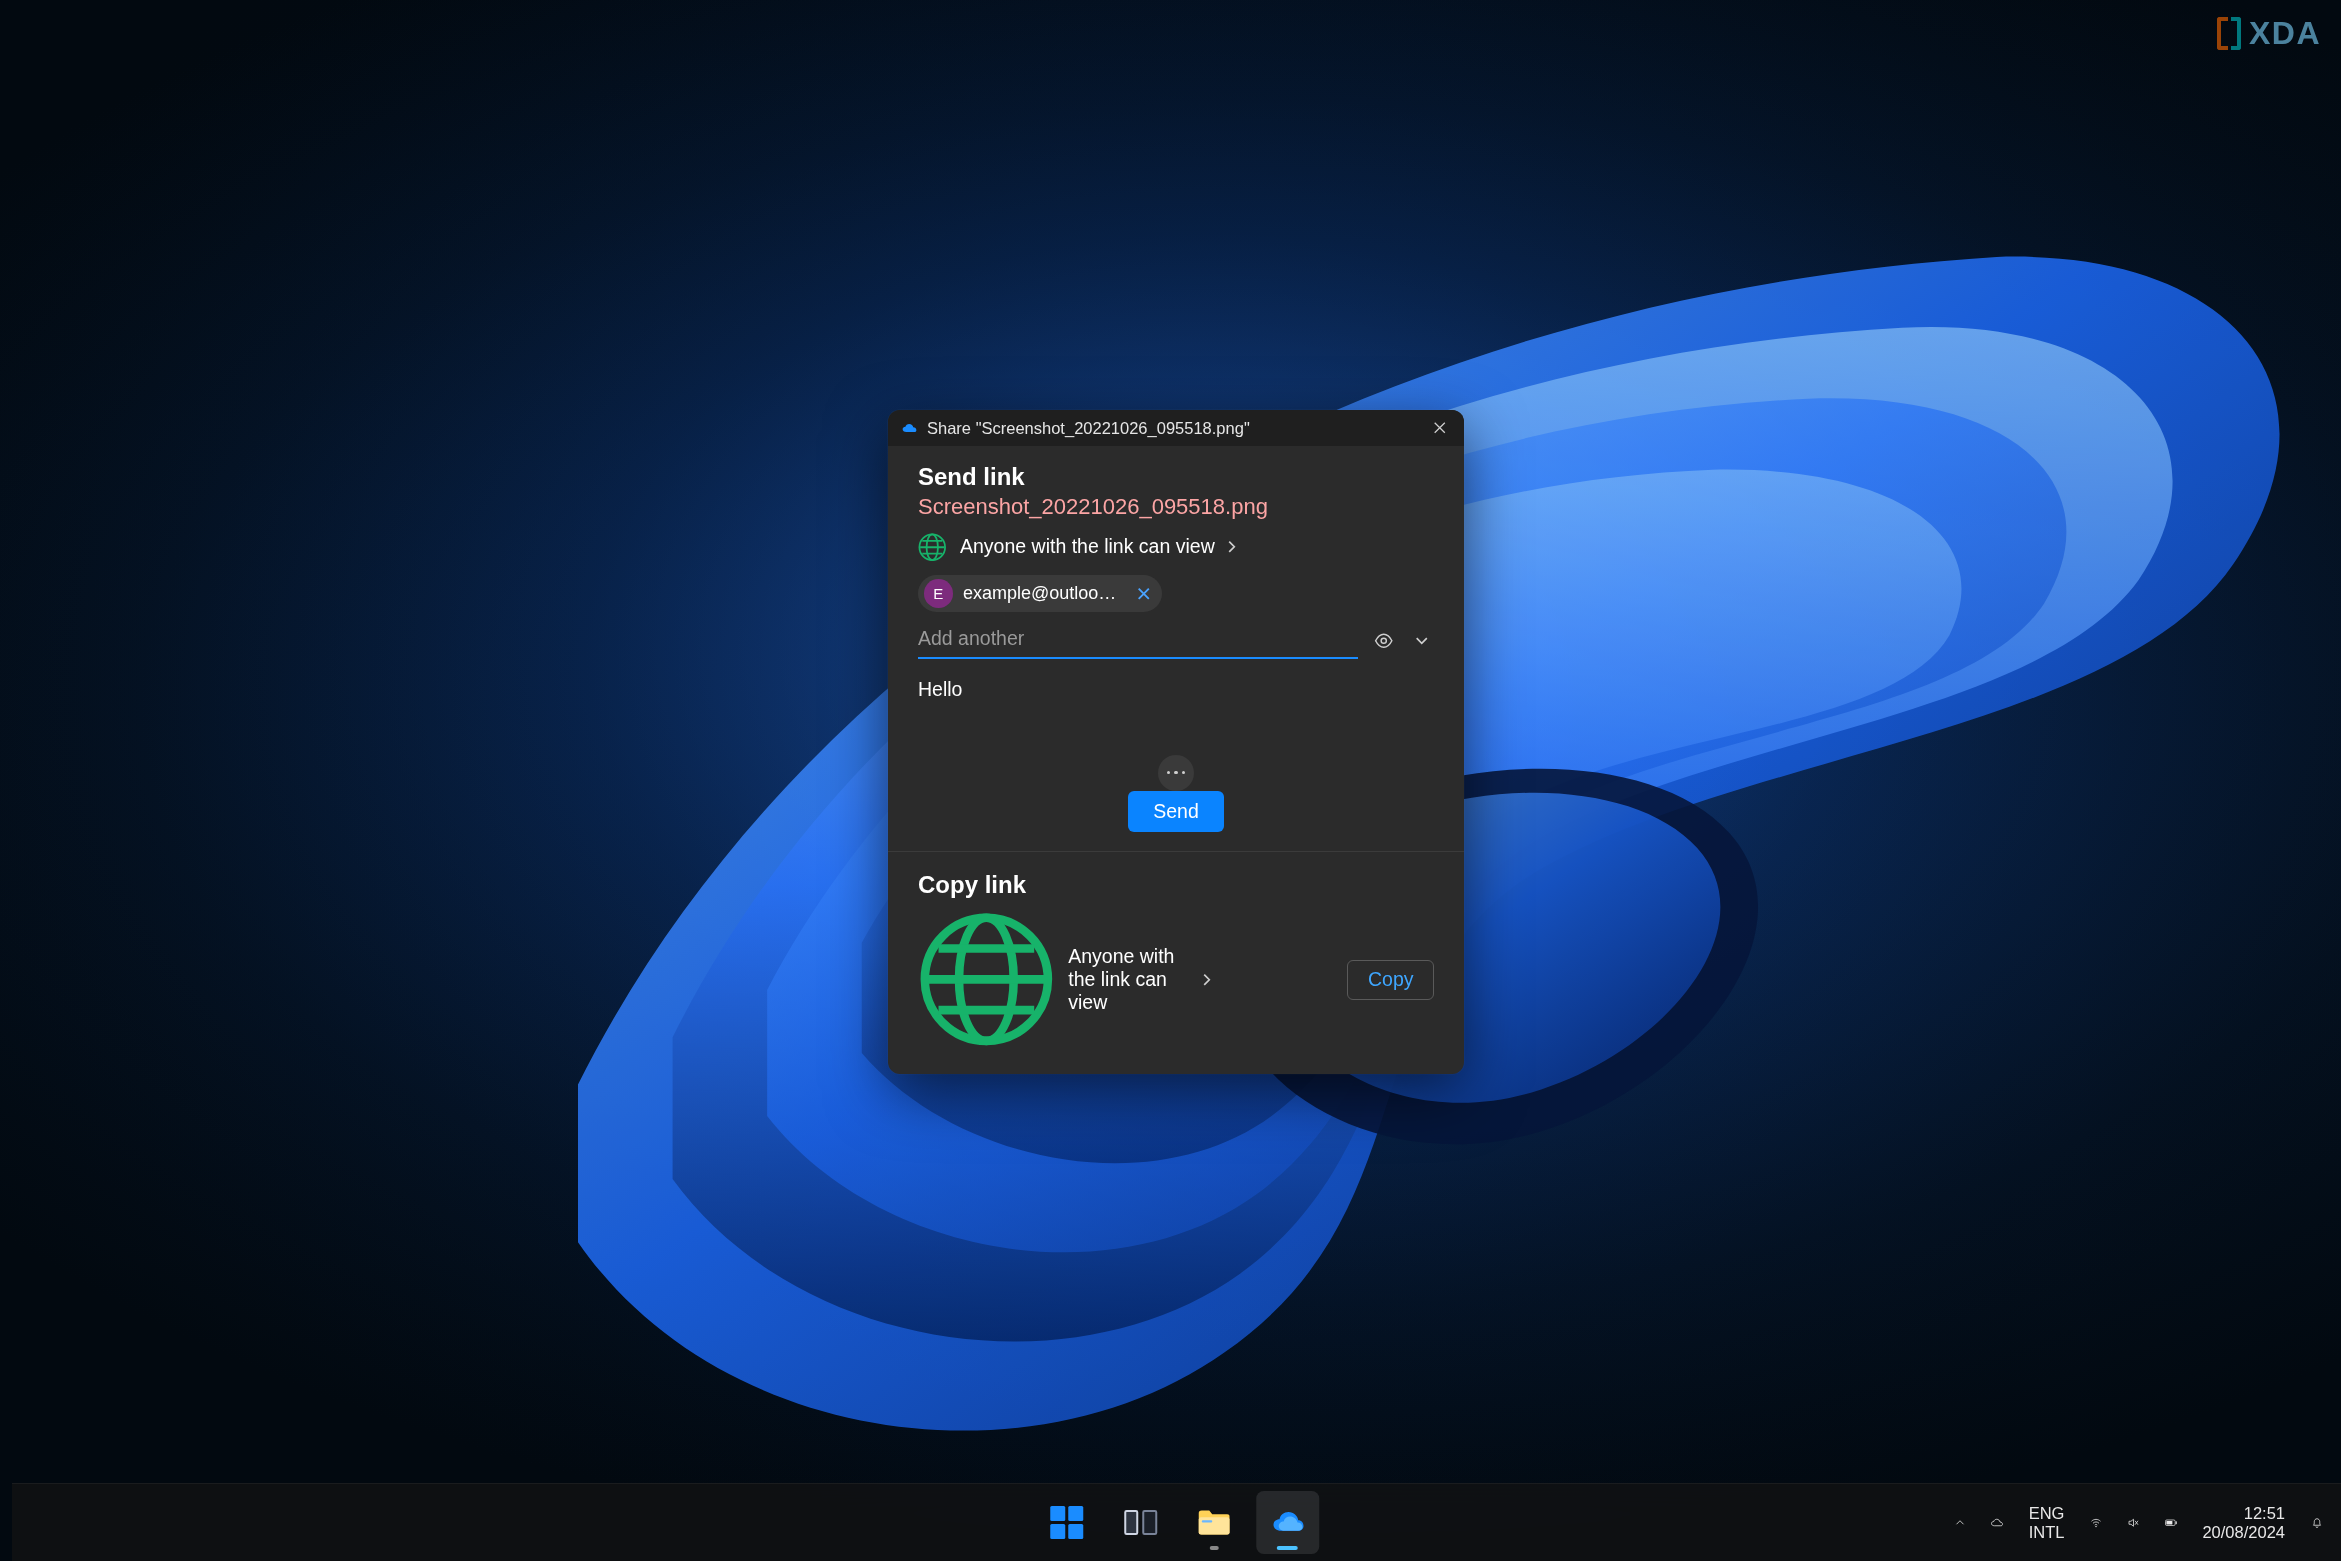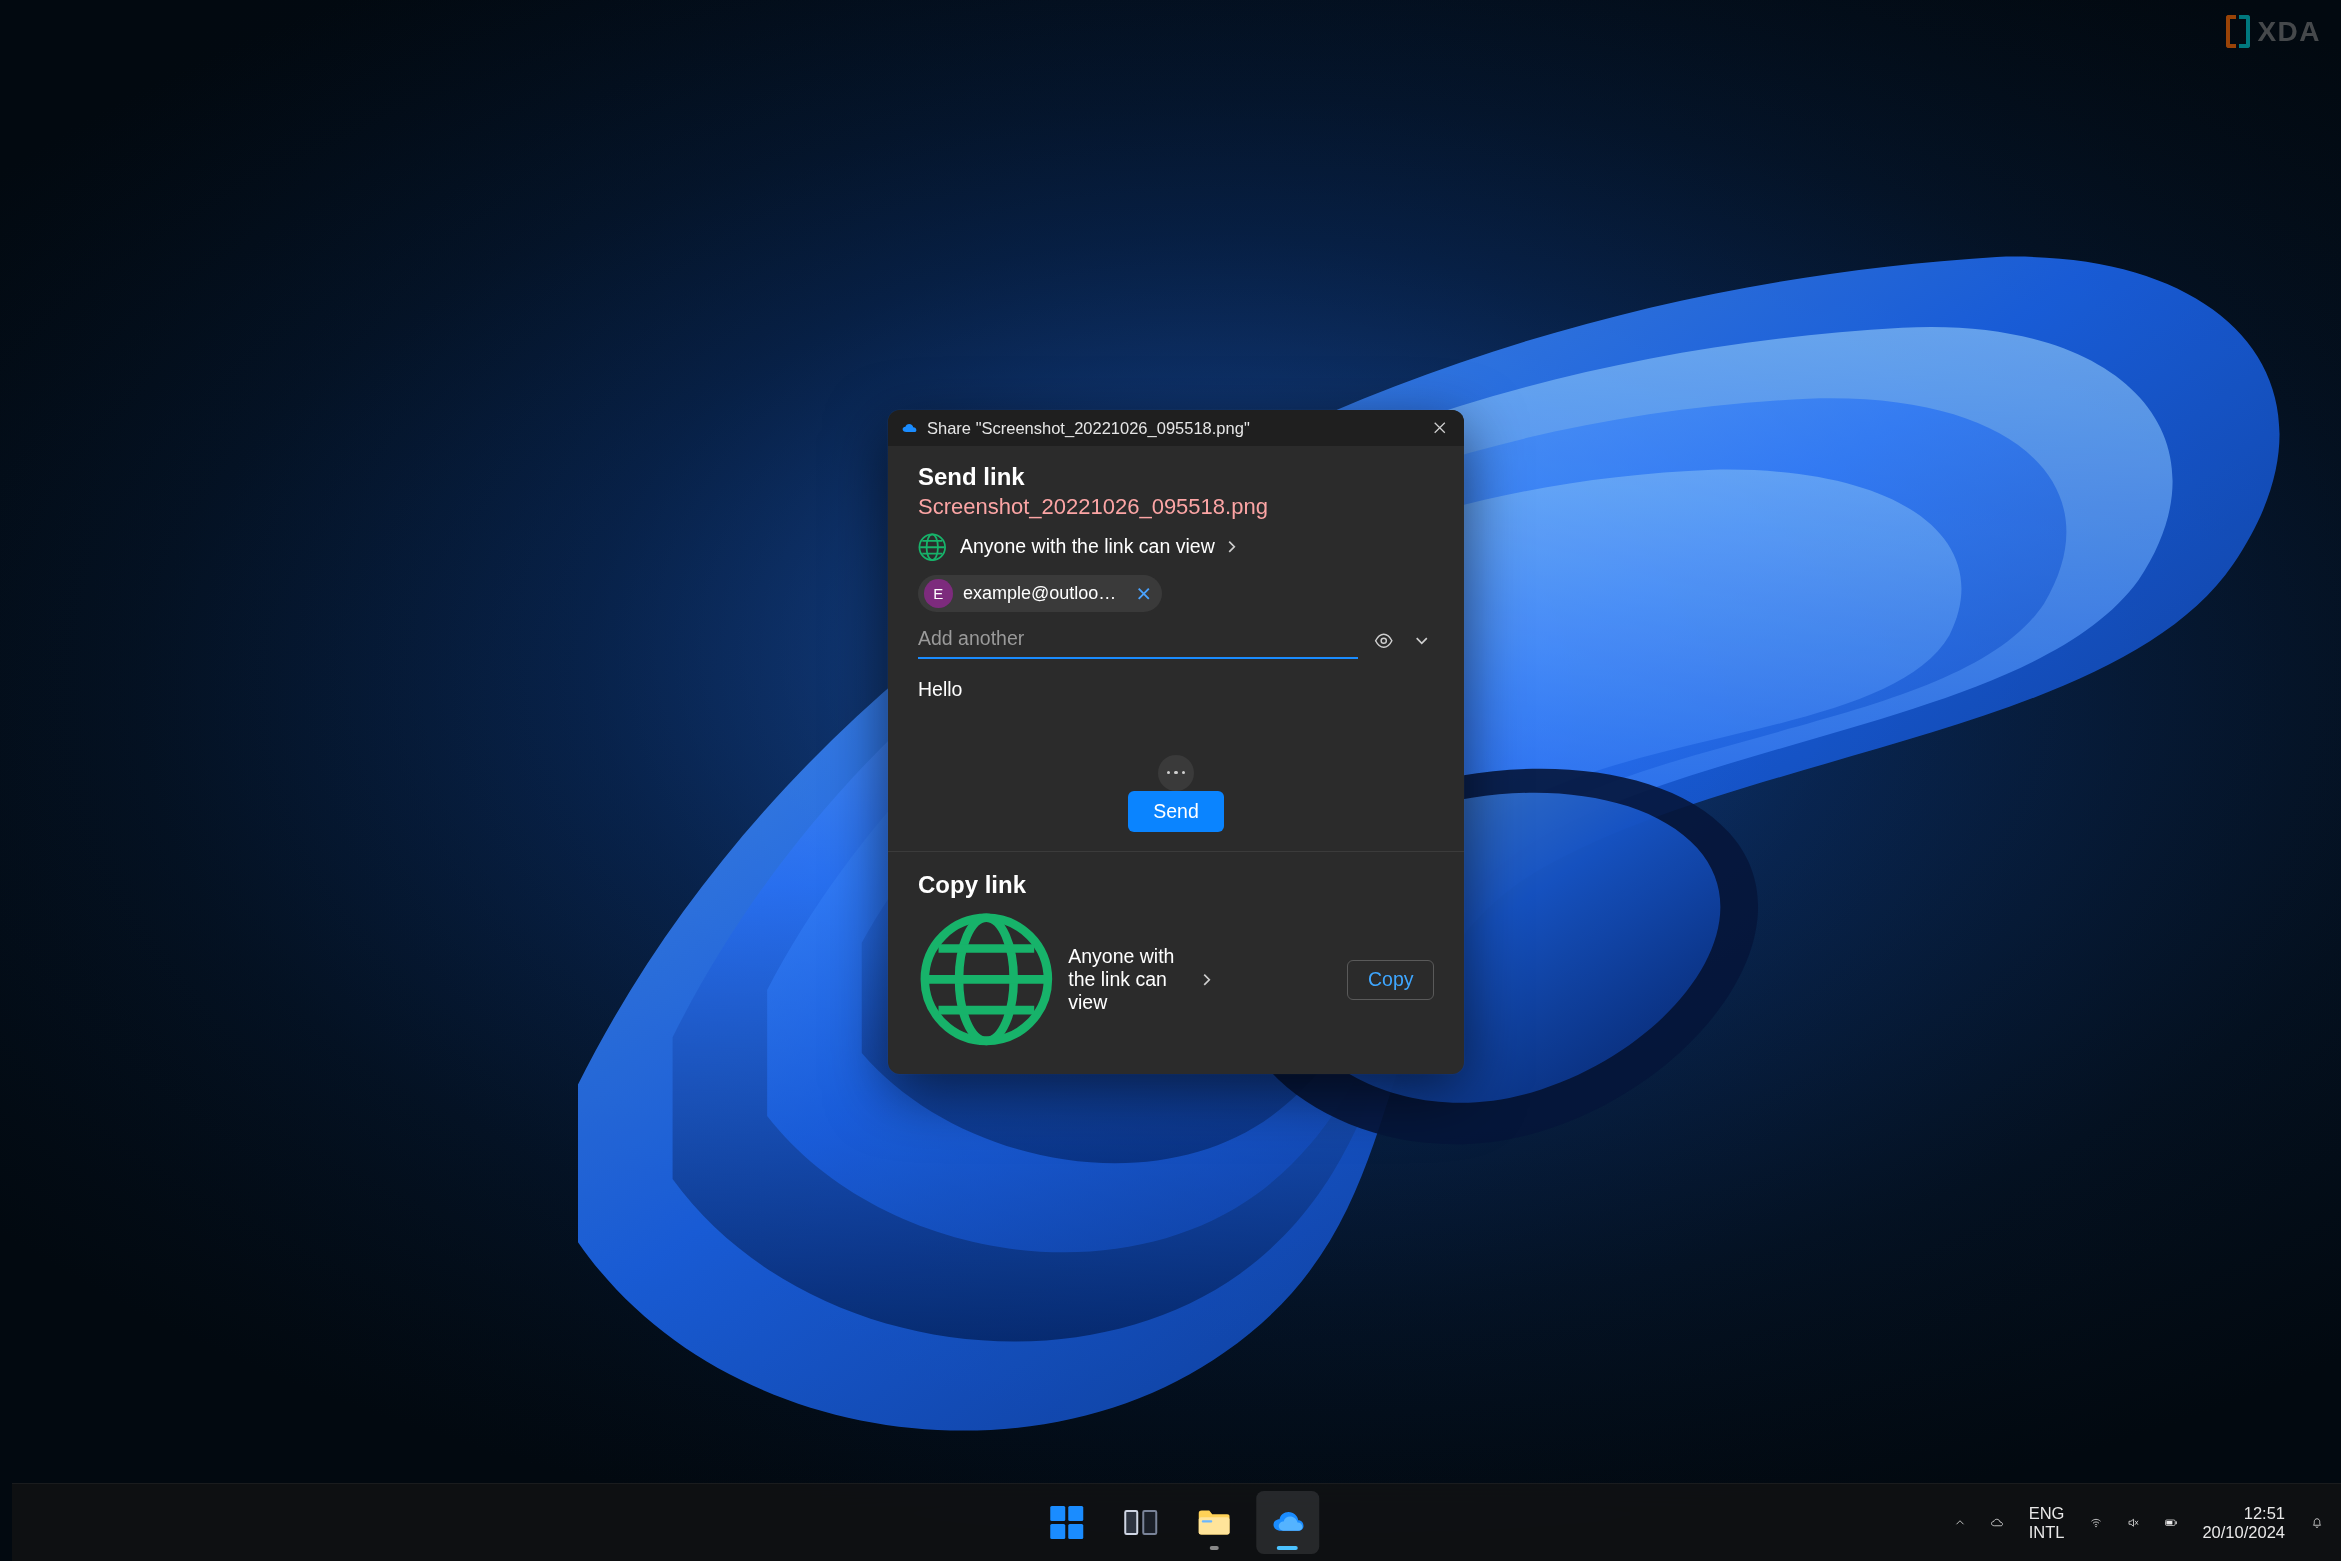--- a/index.html
+++ b/index.html
@@ -15,21 +15,21 @@
     position: absolute; inset: 0;
     background:
       radial-gradient(ellipse 70% 55% at 55% 45%, #0b2850 0%, #081d3a 35%, #04101e 70%, #020910 100%);
     overflow: hidden;
   }
   .wallpaper svg { position:absolute; inset:0; width:100%; height:100%; }
   
   .watermark { position:absolute; top:15px; right:21px; opacity:.6; display:flex; align-items:center; gap:3px;}
   .watermark .br1 { width:10.5px; height:33px; border:4.5px solid #ff6a00; border-right:none; border-radius:3px 0 0 3px;}
   .watermark .br2 { width:10.5px; height:33px; border:4.5px solid #00c2c7; border-left:none; border-radius:0 3px 3px 0;}
-  .watermark .txt { color:#737373; font-weight:700; font-size:28px; letter-spacing:1.5px; margin-left:4.5px;}
+  .watermark .txt { color:#7dd3fc; font-weight:700; font-size:32px; letter-spacing:1.5px; margin-left:4.5px;}
   
   .dialog {
     position:absolute;
     left: 888px;  
     top:  410px;   
     width: 576px;  
     border-radius: 12px;
     background: #2b2b2b;
     color: #ffffff;
     box-shadow: 0 18px 60px rgba(0,0,0,.6), 0 0 0 0.8px rgba(255,255,255,.04);
@@ -321,21 +321,21 @@
     </div>
     <div class="ic clickable">
       <svg viewBox="0 0 26 14">
         <rect x="1" y="1" width="21" height="12" rx="3"></rect>
           <rect x="23" y="4" width="2.5" height="6" rx="1" fill="#e8e8e8" stroke="none"></rect>
           <rect x="3" y="3" width="13" height="8" fill="#e8e8e8" stroke="none" rx="1.5"></rect>
       </svg>
     </div>
     <div class="col clickable">
       <span>12:51</span>
-      <span>20/10/2024</span>
+      <span>20/08/2024</span>
     </div>
     <div class="ic clickable">
       <svg viewBox="0 0 24 24">
         <path d="M5 17 C5 17 6.5 15.5 6.5 12 V10 C6.5 6.5 9 4 12 4 C15 4 17.5 6.5 17.5 10 V12 C17.5 15.5 19 17 19 17 Z"></path>
           <path d="M10 19.5 C10 20.8 10.9 21.7 12 21.7 C13.1 21.7 14 20.8 14 19.5"></path>
       </svg>
     </div>
   </div>
 </div>
 

